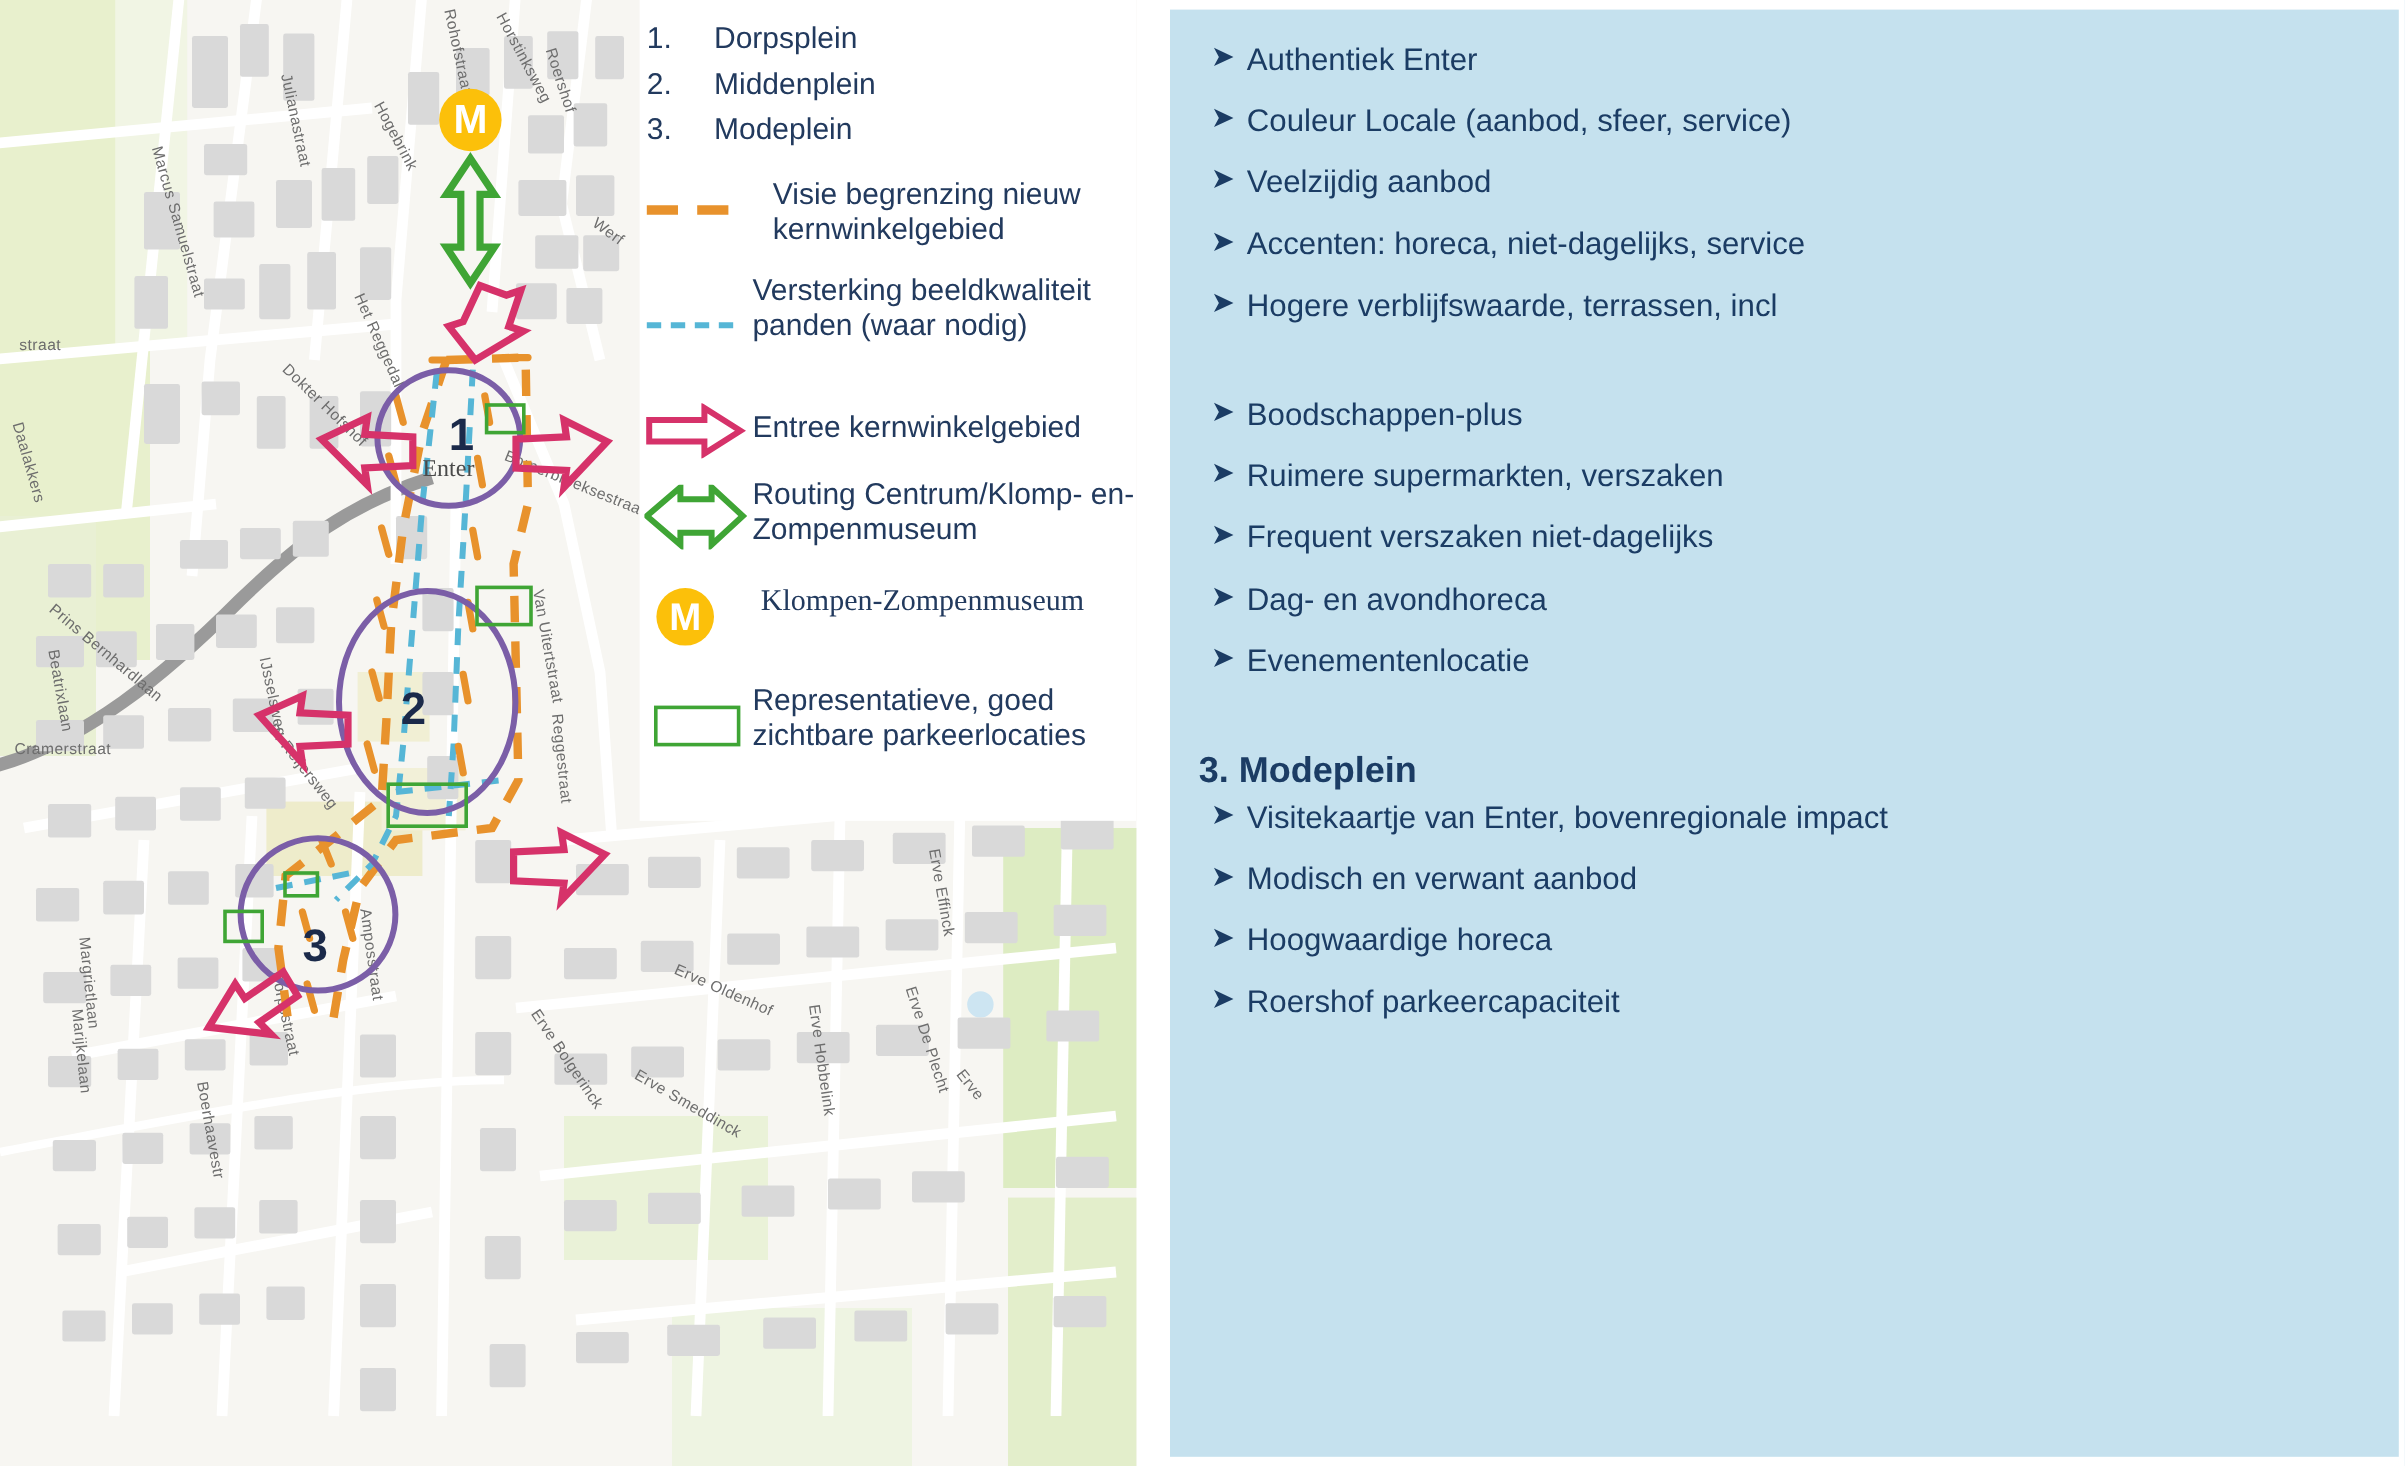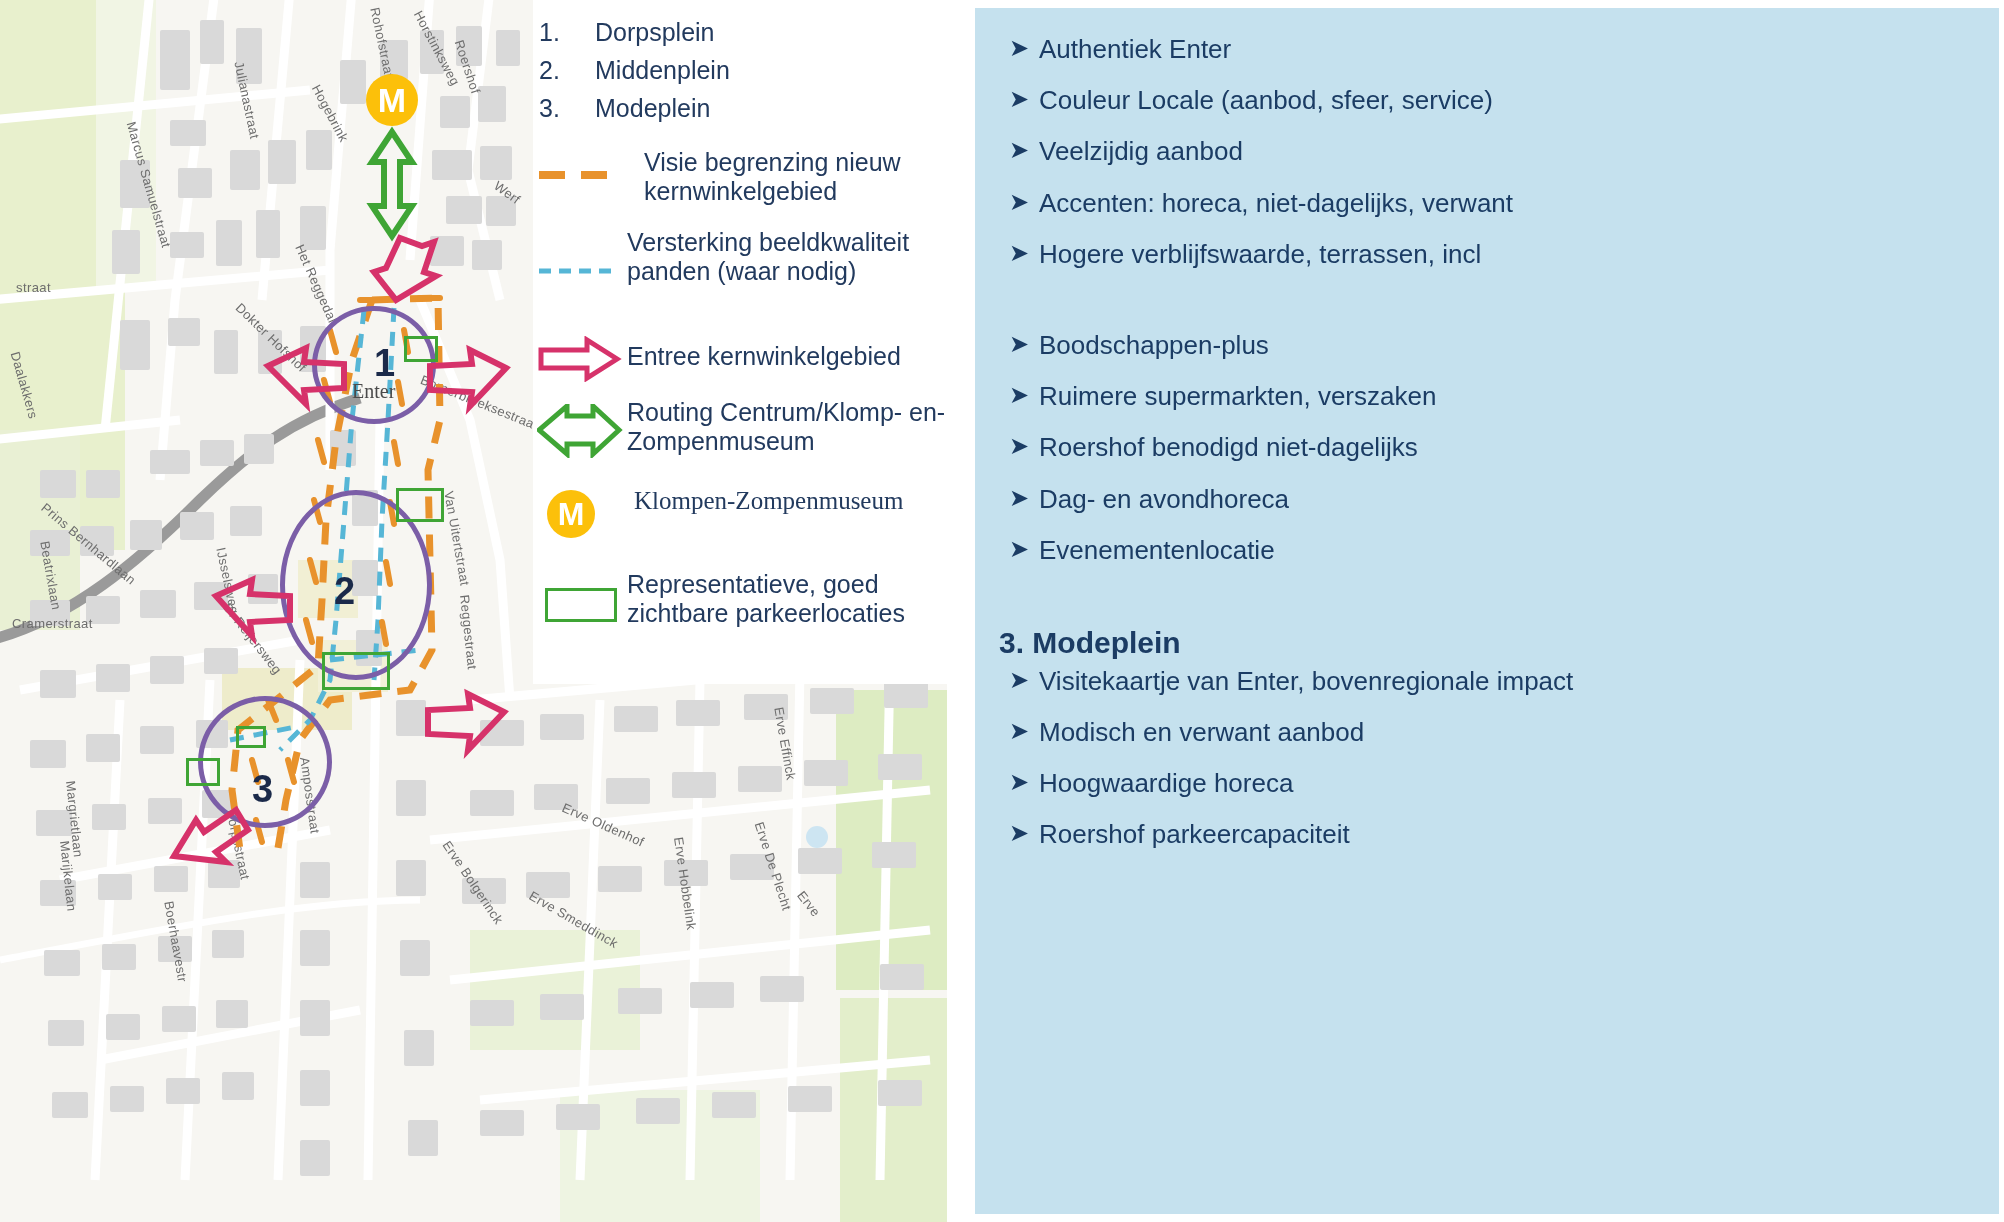--- a/index.html
+++ b/index.html
@@ -452,40 +452,40 @@
           <li class="rp-li">
             <span class="rp-bullet">➤</span>
             <span class="rp-txt">Couleur Locale (aanbod, sfeer, service)</span>
           </li>
           <li class="rp-li">
             <span class="rp-bullet">➤</span>
             <span class="rp-txt">Veelzijdig aanbod</span>
           </li>
           <li class="rp-li">
             <span class="rp-bullet">➤</span>
-            <span class="rp-txt">Accenten: horeca, niet-dagelijks, verwant</span>
+            <span class="rp-txt">Accenten: horeca, niet-dagelijks, service</span>
           </li>
           <li class="rp-li">
             <span class="rp-bullet">➤</span>
             <span class="rp-txt">Hogere verblijfswaarde, terrassen, incl</span>
           </li>
         </ul>
         <div class="rp-gap"></div>
         <ul class="rp-list">
           <li class="rp-li">
             <span class="rp-bullet">➤</span>
             <span class="rp-txt">Boodschappen-plus</span>
           </li>
           <li class="rp-li">
             <span class="rp-bullet">➤</span>
             <span class="rp-txt">Ruimere supermarkten, verszaken</span>
           </li>
           <li class="rp-li">
             <span class="rp-bullet">➤</span>
-            <span class="rp-txt">Roershof benodigd niet-dagelijks</span>
+            <span class="rp-txt">Frequent verszaken niet-dagelijks</span>
           </li>
           <li class="rp-li">
             <span class="rp-bullet">➤</span>
             <span class="rp-txt">Dag- en avondhoreca</span>
           </li>
           <li class="rp-li">
             <span class="rp-bullet">➤</span>
             <span class="rp-txt">Evenementenlocatie</span>
           </li>
         </ul>

